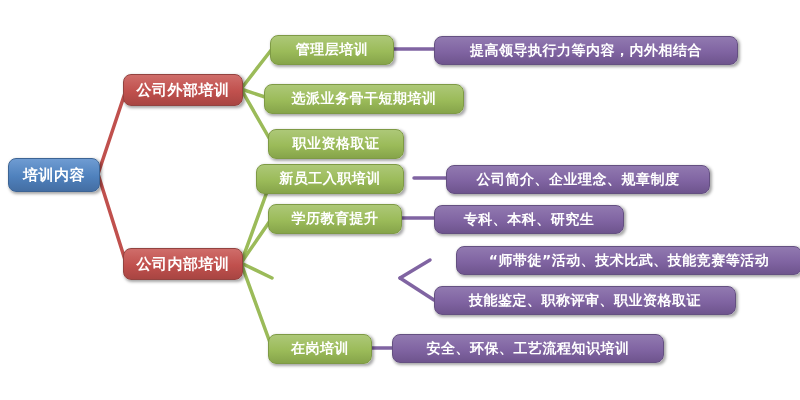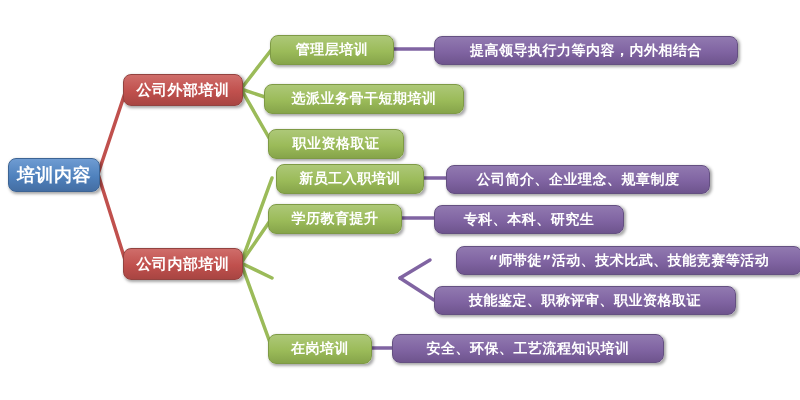--- a/index.html
+++ b/index.html
@@ -17,21 +17,21 @@
     color:#ffffff;font-weight:bold;
     white-space:nowrap;
     border-radius:8px;
     box-shadow:1.5px 1.5px 3px rgba(0,0,0,.35);
     font-size:14px;
     letter-spacing:.5px;
   }
   .lvl-root{
     background:linear-gradient(180deg,#6f9cd2 0%,#4f81bd 55%,#446ea3 100%);
     border:1px solid #3d6494;
-    font-size:18px;
+    font-size:15px;
   }
   .lvl-1{
     background:linear-gradient(180deg,#cf6d6a 0%,#c0504d 55%,#a84542 100%);
     border:1px solid #934340;
     font-size:15px;
   }
   .lvl-2{
     background:linear-gradient(180deg,#adc878 0%,#9bbb59 55%,#86a44a 100%);
     border:1px solid #7e9a45;
     font-size:14px;
@@ -74,21 +74,21 @@
 
   <div class="node lvl-root" style="left:8px;top:158px;width:90px;height:32px">培训内容</div>
 
   <div class="node lvl-1" style="left:123px;top:74px;width:118px;height:30px">公司外部培训</div>
   <div class="node lvl-1" style="left:123px;top:248px;width:118px;height:30px">公司内部培训</div>
 
   <div class="node lvl-2" style="left:270px;top:35px;width:122px;height:28px">管理层培训</div>
   <div class="node lvl-2" style="left:264px;top:84px;width:198px;height:28px">选派业务骨干短期培训</div>
   <div class="node lvl-2" style="left:268px;top:129px;width:134px;height:28px">职业资格取证</div>
 
-  <div class="node lvl-2" style="left:276px;top:164px;width:146px;height:28px">新员工入职培训</div>
+  <div class="node lvl-2" style="left:256px;top:164px;width:146px;height:28px">新员工入职培训</div>
   <div class="node lvl-2" style="left:268px;top:204px;width:132px;height:28px">学历教育提升</div>
   <div class="node lvl-2" style="left:268px;top:334px;width:102px;height:28px">在岗培训</div>
 
   <div class="node lvl-3" style="left:434px;top:36px;width:302px;height:27px">提高领导执行力等内容，内外相结合</div>
   <div class="node lvl-3" style="left:446px;top:165px;width:262px;height:27px">公司简介、企业理念、规章制度</div>
   <div class="node lvl-3" style="left:434px;top:205px;width:188px;height:27px">专科、本科、研究生</div>
   <div class="node lvl-3" style="left:456px;top:246px;width:344px;height:27px">“师带徒”活动、技术比武、技能竞赛等活动</div>
   <div class="node lvl-3" style="left:434px;top:286px;width:300px;height:27px">技能鉴定、职称评审、职业资格取证</div>
   <div class="node lvl-3" style="left:392px;top:334px;width:270px;height:27px">安全、环保、工艺流程知识培训</div>
 

